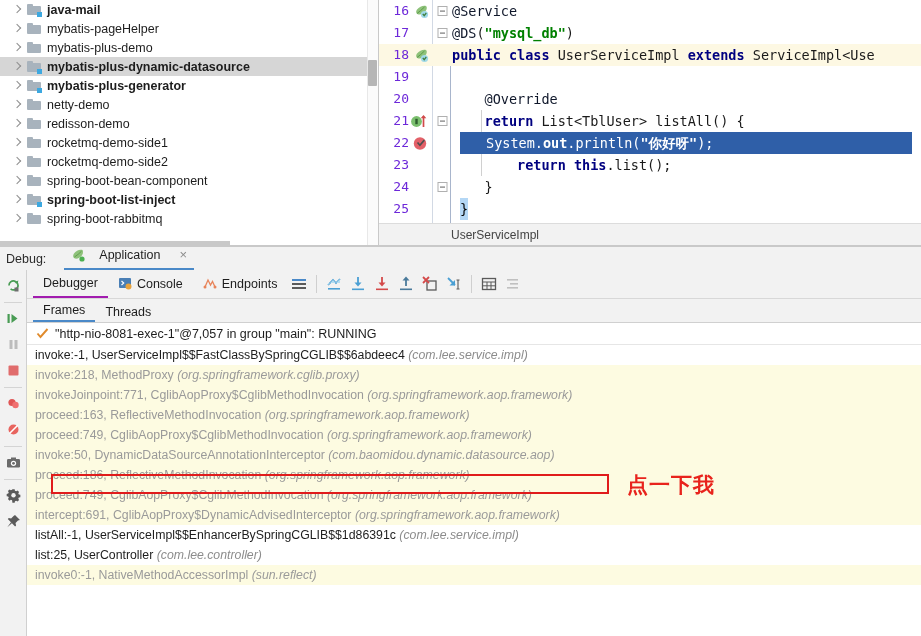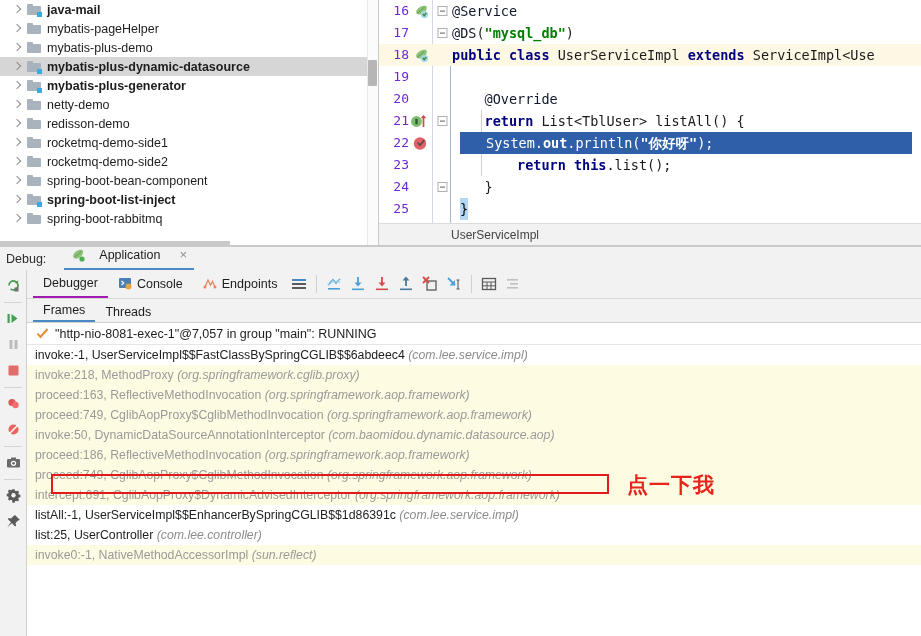--- a/index.html
+++ b/index.html
@@ -631,20 +631,21 @@
               <path d="M1.5 6.5l3 3.5L11.5 2" stroke="#e08a2b" stroke-width="1.9" fill="none"></path>
             </svg>
           </span>
           <span>"http-nio-8081-exec-1"@7,057 in group "main": RUNNING</span>
         </div>
 
         <div class="frames-list">
           <div id="frame-rows">
               <div class="frame-row proj"><span>invoke:-1, UserServiceImpl$$FastClassBySpringCGLIB$$6abdeec4</span> <span class="pkg">(com.lee.service.impl)</span></div>
               <div class="frame-row lib"><span>invoke:218, MethodProxy</span> <span class="pkg">(org.springframework.cglib.proxy)</span></div>
+              <div class="frame-row lib"><span>invokeJoinpoint:771, CglibAopProxy$CglibMethodInvocation</span> <span class="pkg">(org.springframework.aop.framework)</span></div>
               <div class="frame-row lib"><span>proceed:163, ReflectiveMethodInvocation</span> <span class="pkg">(org.springframework.aop.framework)</span></div>
               <div class="frame-row lib"><span>proceed:749, CglibAopProxy$CglibMethodInvocation</span> <span class="pkg">(org.springframework.aop.framework)</span></div>
               <div class="frame-row lib"><span>invoke:50, DynamicDataSourceAnnotationInterceptor</span> <span class="pkg">(com.baomidou.dynamic.datasource.aop)</span></div>
               <div class="frame-row lib"><span>proceed:186, ReflectiveMethodInvocation</span> <span class="pkg">(org.springframework.aop.framework)</span></div>
               <div class="frame-row lib"><span>proceed:749, CglibAopProxy$CglibMethodInvocation</span> <span class="pkg">(org.springframework.aop.framework)</span></div>
               <div class="frame-row lib"><span>intercept:691, CglibAopProxy$DynamicAdvisedInterceptor</span> <span class="pkg">(org.springframework.aop.framework)</span></div>
               <div class="frame-row proj"><span>listAll:-1, UserServiceImpl$$EnhancerBySpringCGLIB$$1d86391c</span> <span class="pkg">(com.lee.service.impl)</span></div>
               <div class="frame-row proj"><span>list:25, UserController</span> <span class="pkg">(com.lee.controller)</span></div>
               <div class="frame-row lib"><span>invoke0:-1, NativeMethodAccessorImpl</span> <span class="pkg">(sun.reflect)</span></div>
             </div>

